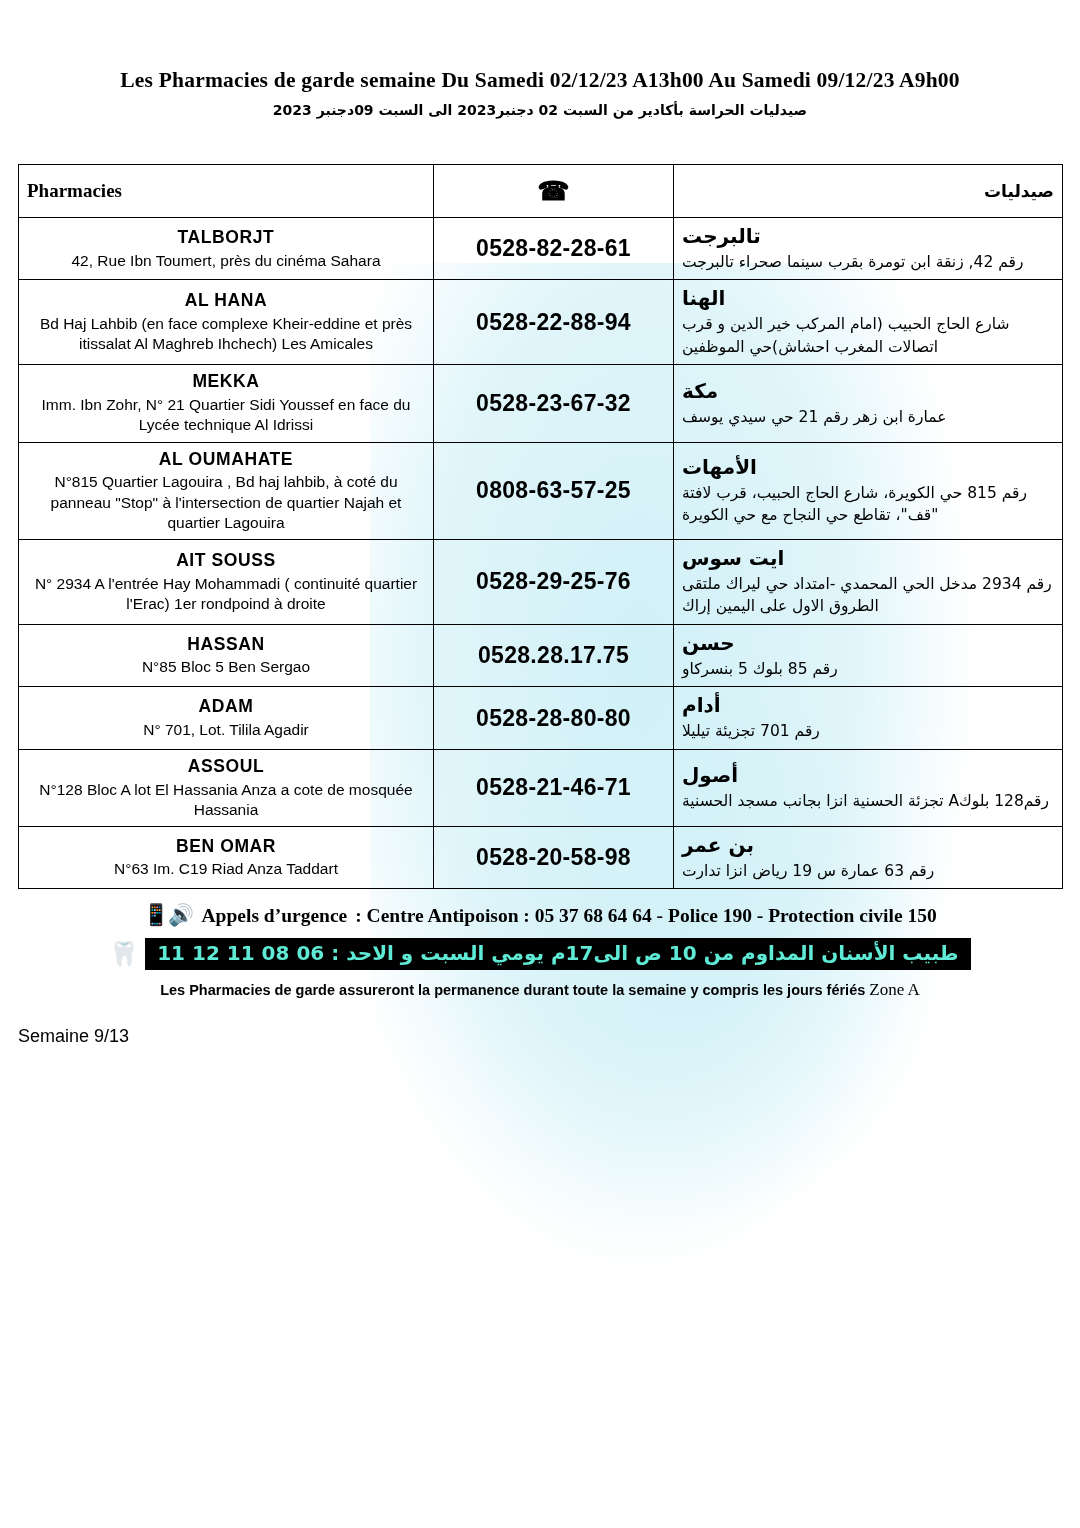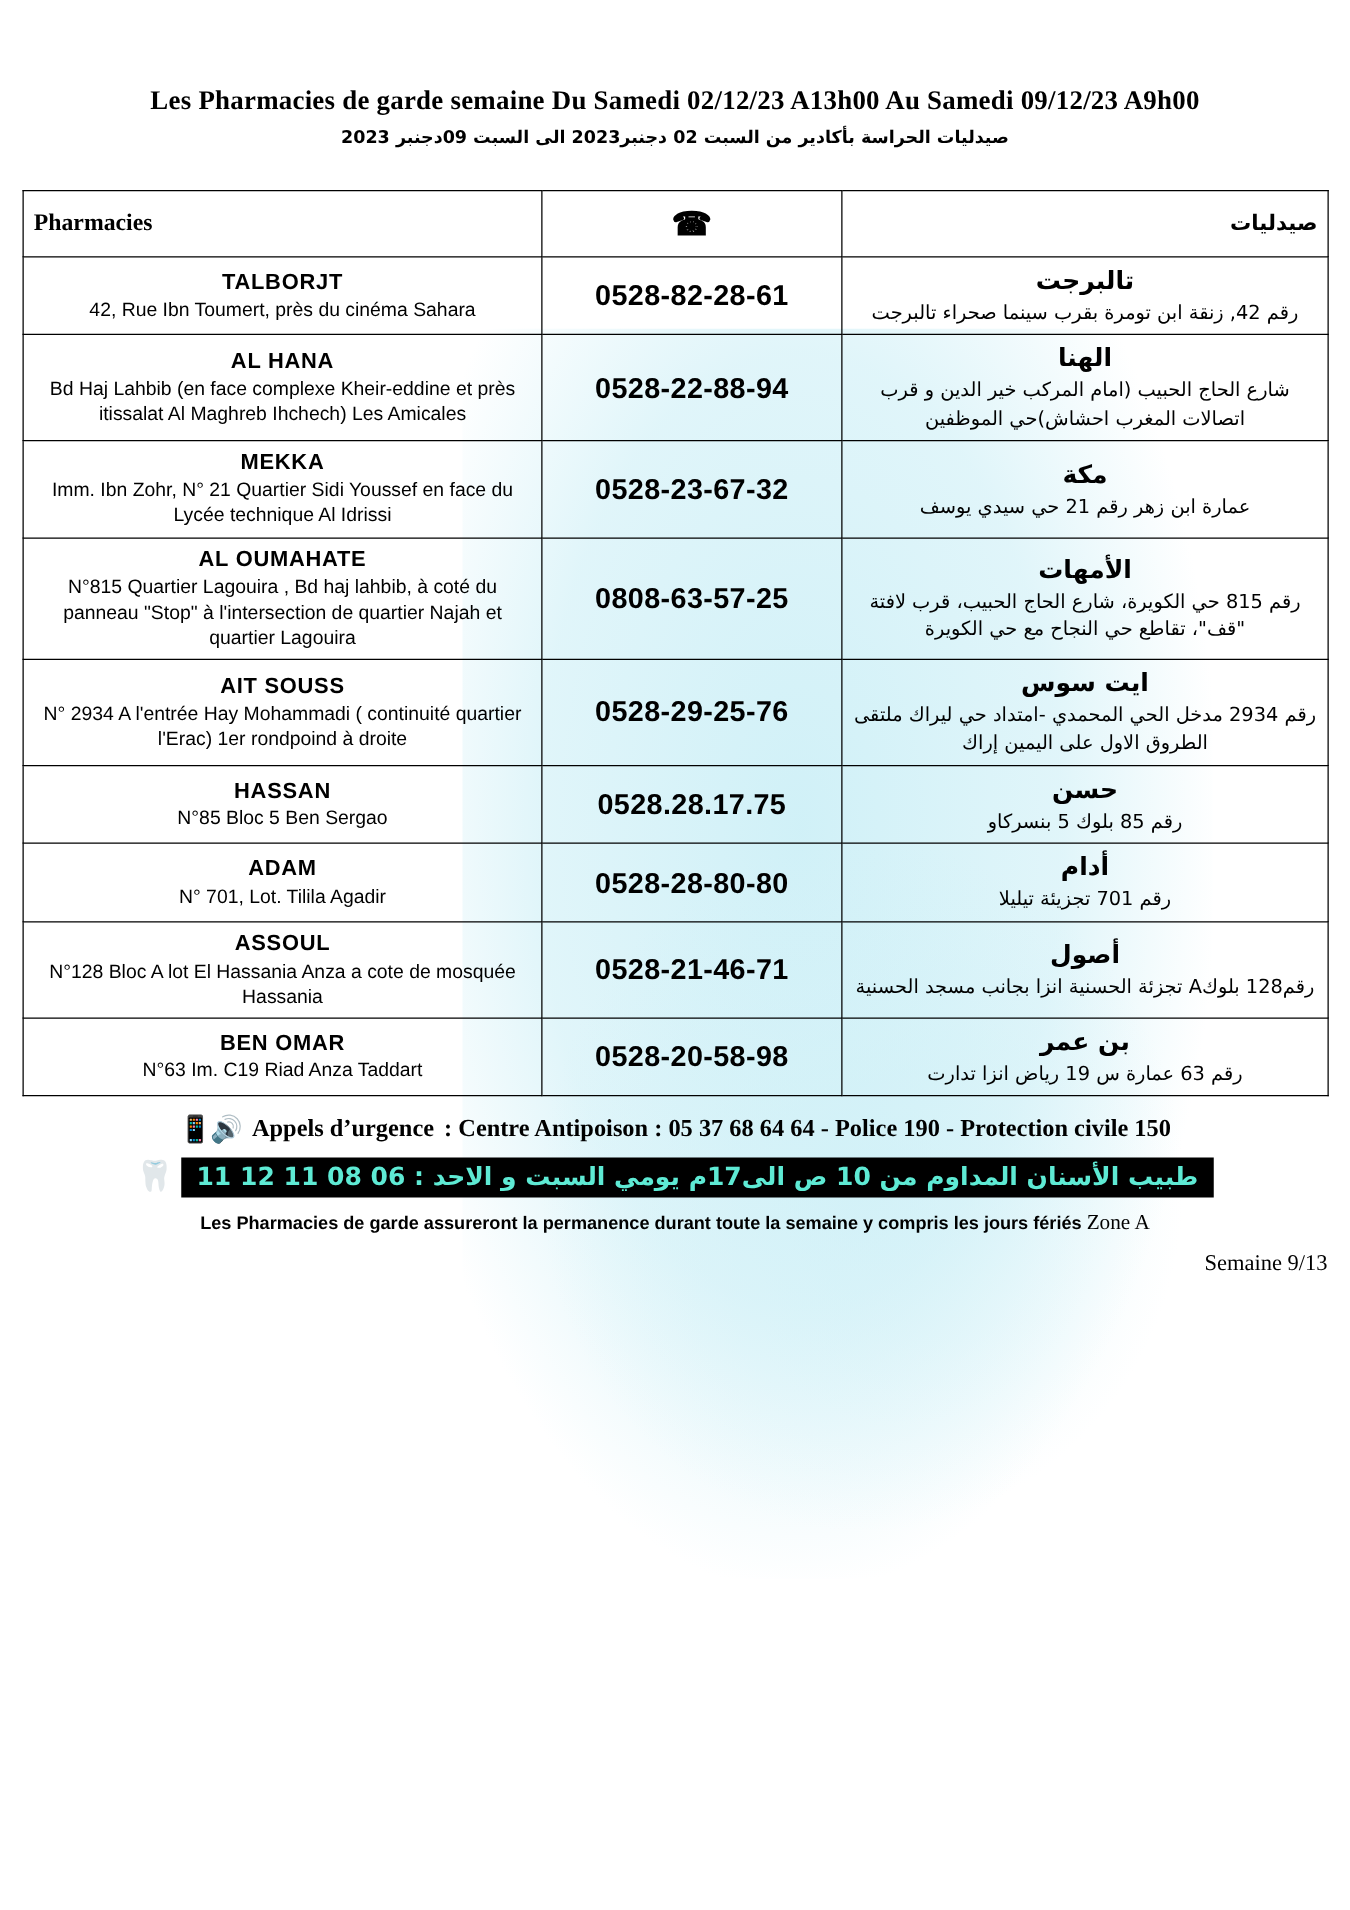--- a/index.html
+++ b/index.html
@@ -58,21 +58,21 @@
     text-align: center;
     font-family: "DejaVu Sans", sans-serif;
     font-weight: bold;
     font-size: 14px;
     direction: rtl;
     margin-top: 9px;
   }
 
   table.main {
     width: 1044px;
-    margin: 34px auto 0 auto;
+    margin: 46px auto 0 auto;
     border-collapse: collapse;
     table-layout: fixed;
     background: transparent;
   }
   table.main td, table.main th {
     border: 1.6px solid #000;
     vertical-align: middle;
     padding: 6px 8px;
     background: transparent;
   }
@@ -118,21 +118,21 @@
   }
   .ph-tel {
     text-align: center;
     font-weight: bold;
     font-size: 23px;
     letter-spacing: .3px;
     white-space: nowrap;
   }
   .ar-cell {
     direction: rtl;
-    text-align: center;
+    text-align: left;
     font-family: "DejaVu Sans", sans-serif;
   }
   .ar-name {
     font-weight: bold;
     font-size: 20px;
     line-height: 1.25;
   }
   .ar-addr {
     font-size: 15.5px;
     line-height: 1.45;
@@ -170,24 +170,24 @@
     white-space: nowrap;
   }
   .note {
     text-align: center;
     font-size: 14.5px;
     margin-top: 10px;
   }
   .note b { font-weight: bold; }
   .note .zone { font-family: "Liberation Serif", serif; font-size: 17px; font-weight: normal; text-align: right; }
   .semaine {
-    text-align: right;
-    font-family: Liberation Serif, serif;
+    text-align: left;
+    font-family: Liberation Sans, sans-serif;
     font-size: 18px;
-    margin-top: 12px;
+    margin-top: 26px;
   }
 </style>
 </head>
 <body>
 
 <div class="page">
   <div class="watermark"></div>
   <div class="watermark2"></div>
 
   <div class="content">

